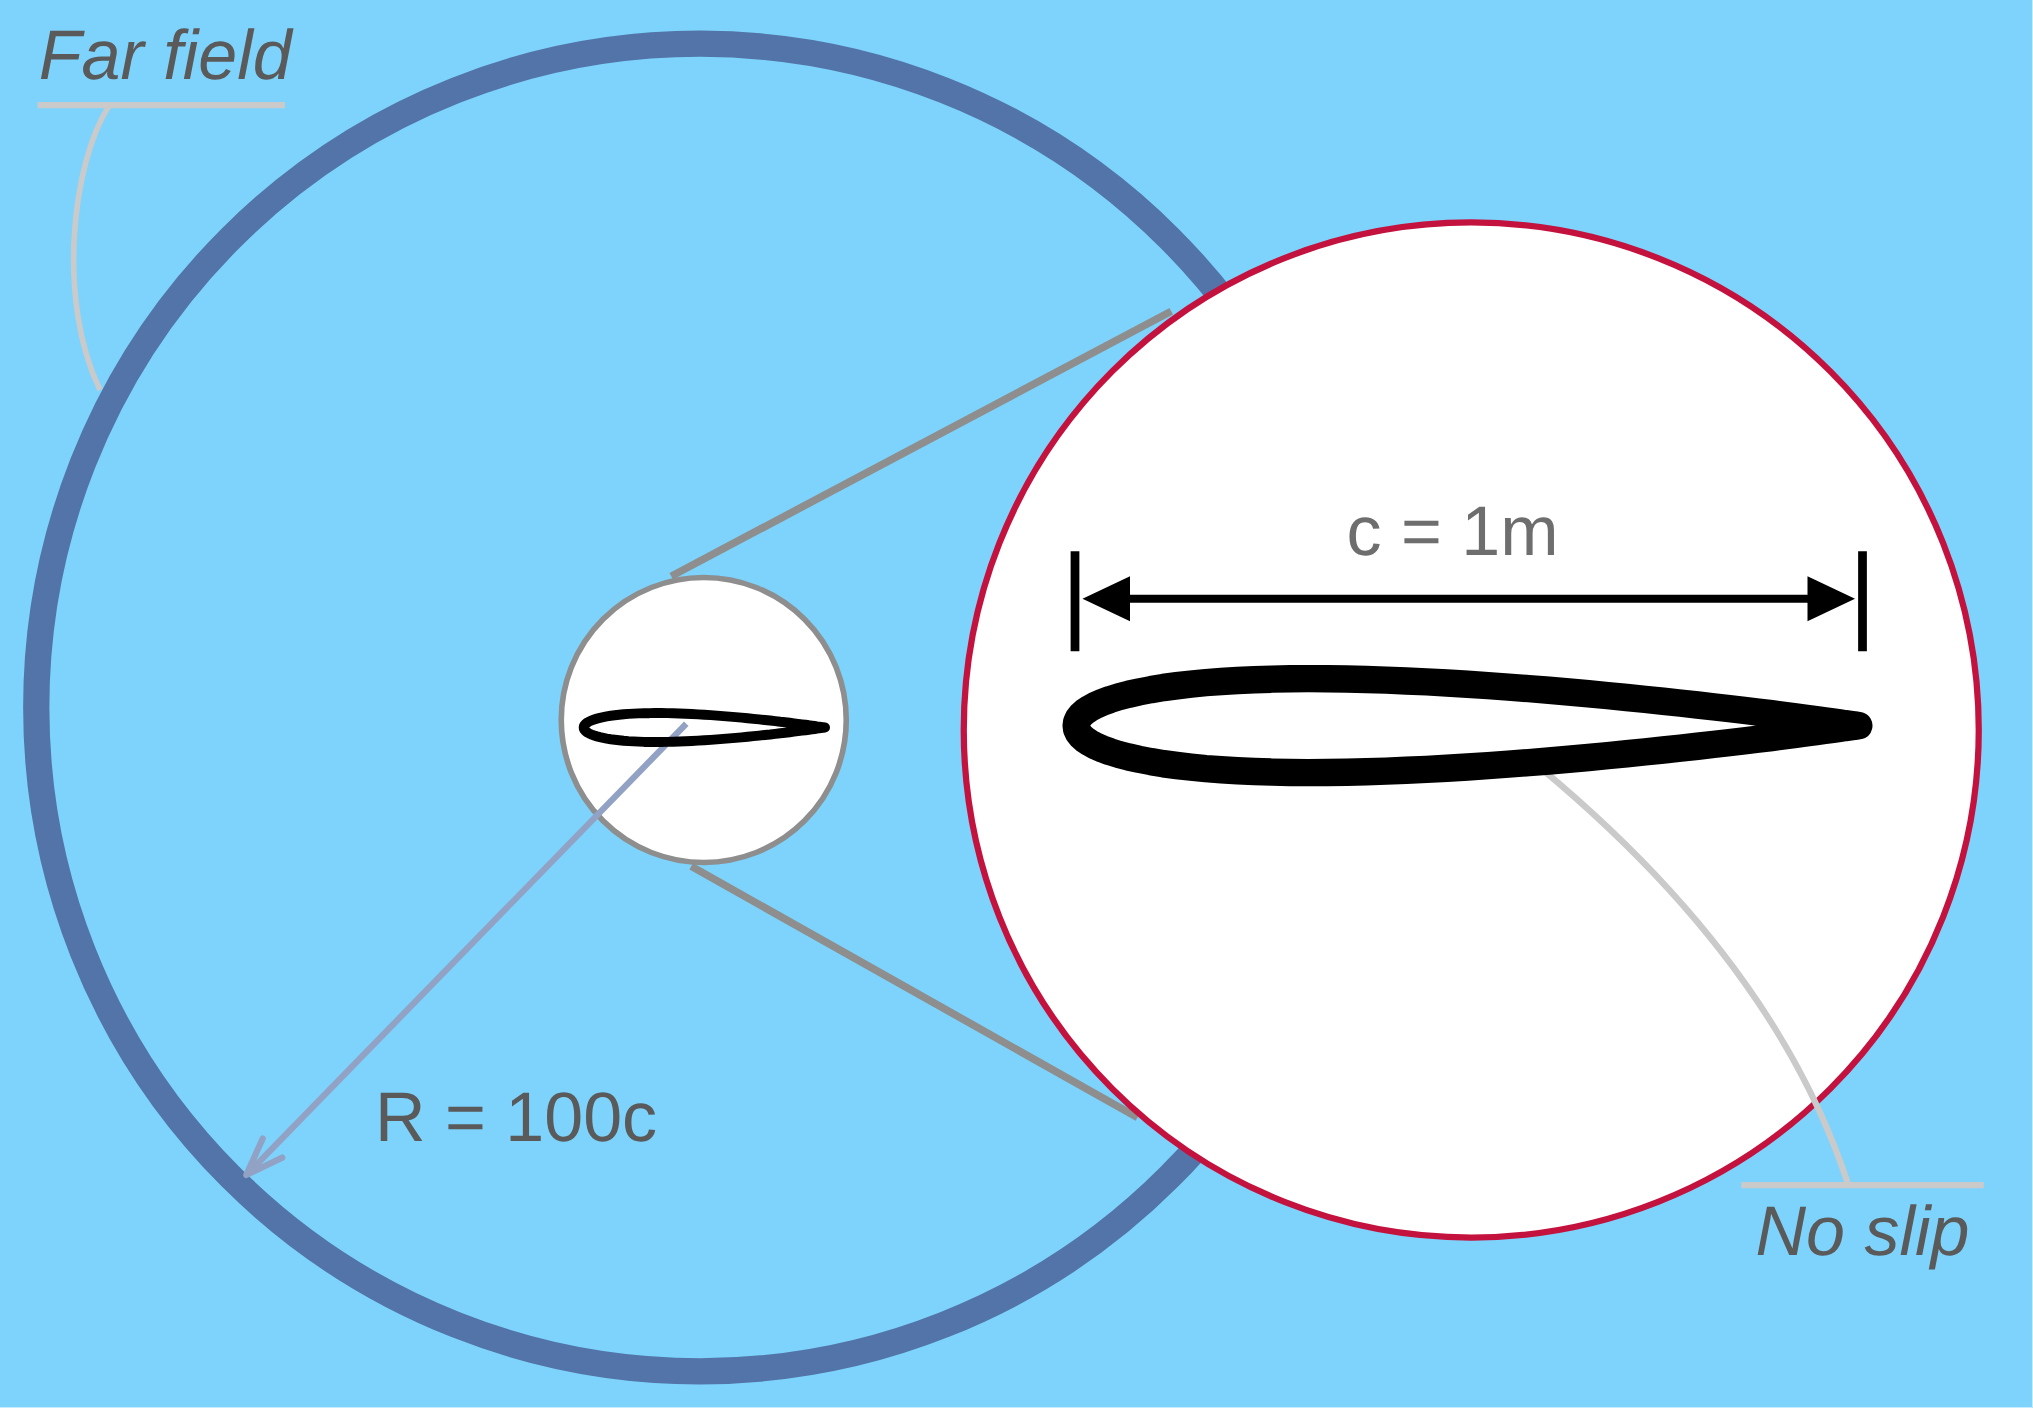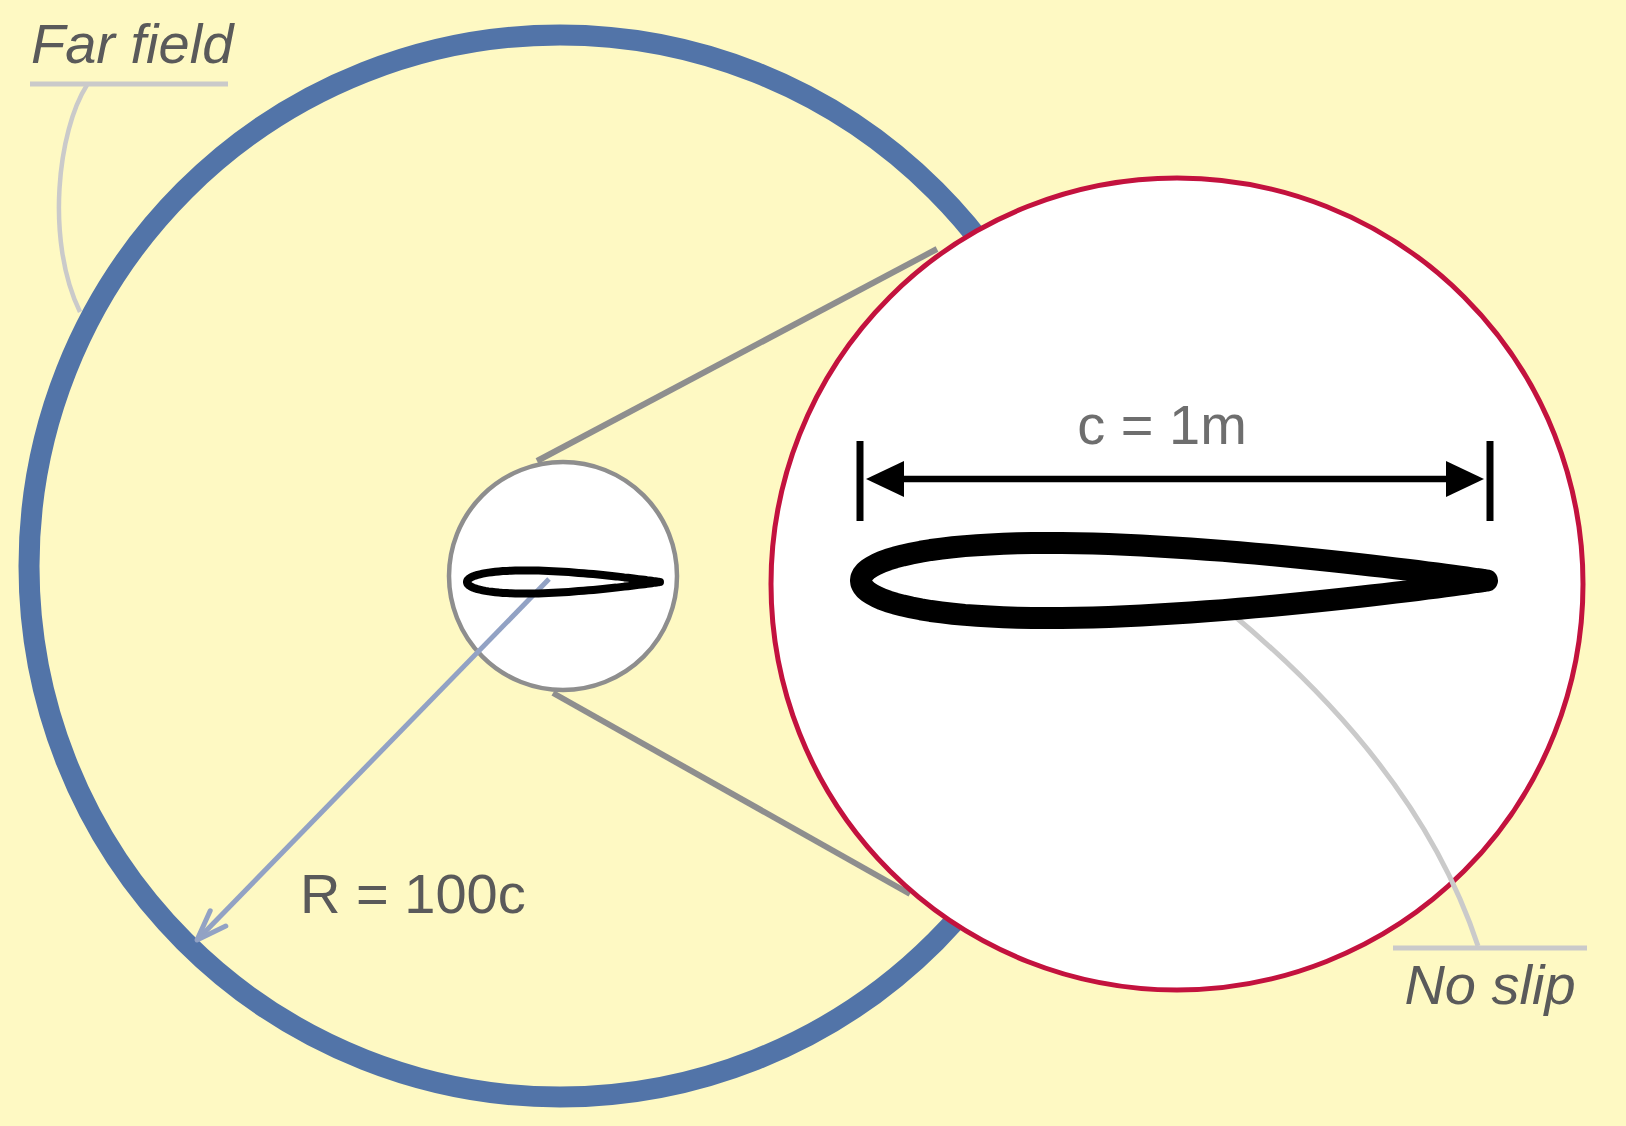--- a/index.html
+++ b/index.html
@@ -1,16 +1,16 @@
 <!DOCTYPE html>
 <html><head>
 <meta charset="utf-8">
 <style>
   html,body{margin:0;padding:0;background:#ffffff;}
-  .stage{width:1626px;height:1126px;position:relative;background:#fef9c3;overflow:hidden;}
+  .stage{width:1626px;height:1126px;position:relative;background:#7dd3fc;overflow:hidden;}
   svg{display:block;}
   .lbl{
     font-family:"Liberation Sans", sans-serif;
     font-size:56px;
   }
   .italic{font-style:italic;}
 </style>
 </head>
 <body>
 

